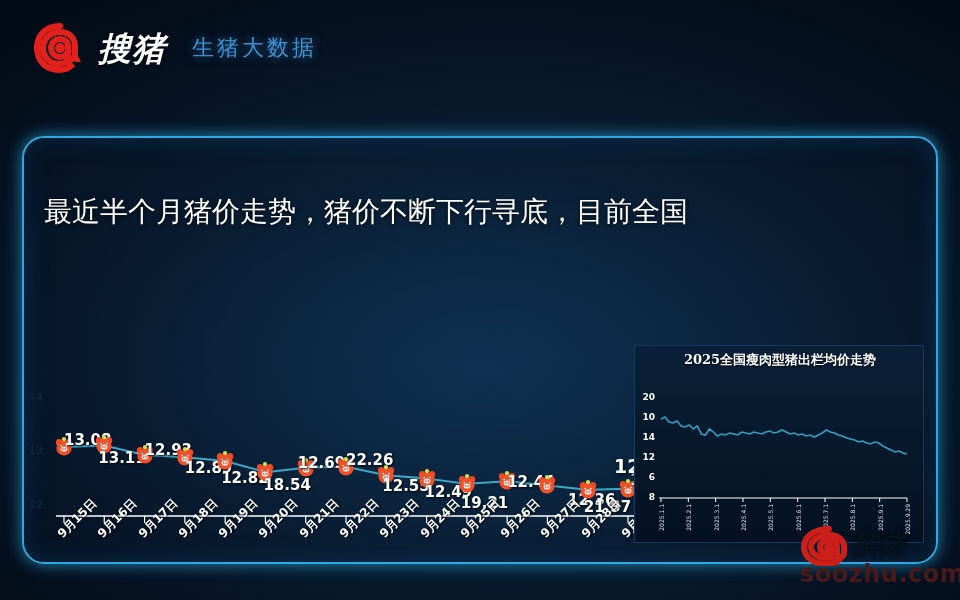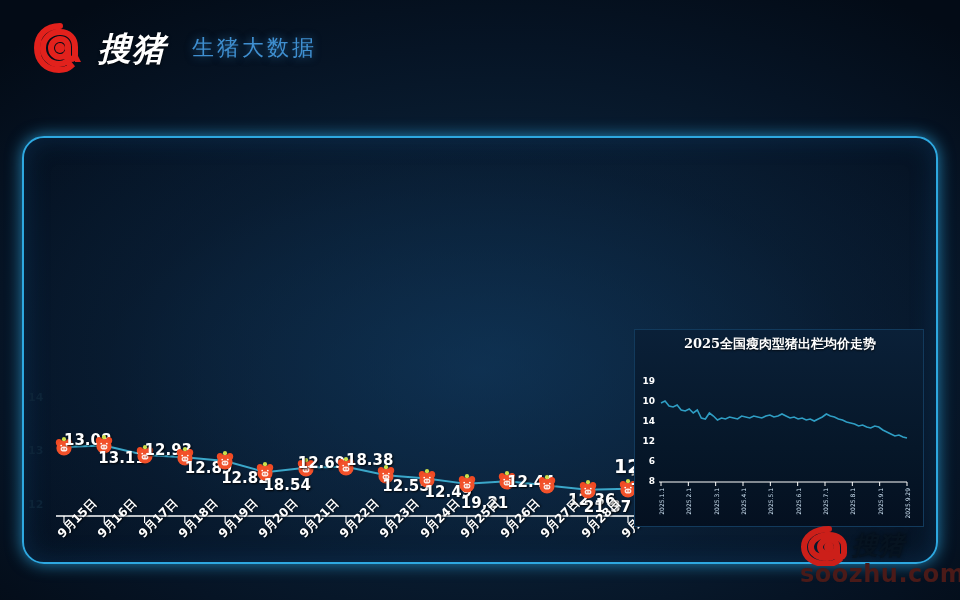--- a/index.html
+++ b/index.html
@@ -60,21 +60,21 @@
   .xlabel {
     position:absolute; font-family:"DejaVu Sans","Liberation Sans",sans-serif;
     font-size:12px; font-weight:bold; color:#ffffff; white-space:nowrap;
     transform-origin:left top; transform:rotate(-45deg);
     text-shadow:1px 1px 2px rgba(0,0,0,.85);
   }
   .pig { position:absolute; width:22px; height:22px; }
 
   
   .inset {
-    position:absolute; left:634px; top:329px; width:290px; height:198px;
+    position:absolute; left:634px; top:345px; width:290px; height:198px;
     background:linear-gradient(180deg,#0a2038 0%,#061729 60%,#041020 100%);
     border:1px solid #123a5c;
   }
   .inset-title {
     position:absolute; left:0; top:6px; width:290px; text-align:center;
     font-family:"DejaVu Serif","Liberation Serif",serif;
     font-size:13px; font-weight:bold; color:#ffffff; line-height:1.3;
     text-shadow:0 1px 2px rgba(0,0,0,.8);
   }
   .inset-ytick {
@@ -120,20 +120,21 @@
       </svg>
     </span>
     <span class="brand-cn">搜猪</span>
     <span class="brand-sub">生猪大数据</span>
   </div>
 </div>
 
 <div class="panel"></div>
 
 <div class="headline">
+  <div>最近半个月猪价走势，猪价不断下行寻底，目前全国</div>
 </div>
 
 <div class="chart">
   <svg id="main-svg" width="620" height="250">
       <path d="M28 176 L606 176" stroke="#ffffff" stroke-width="1.4" fill="none"></path>
       <path d="M36 176 L36 183" stroke="#ffffff" stroke-width="1.2"></path>
       <path d="M76.28571428571428 176 L76.28571428571428 183" stroke="#ffffff" stroke-width="1.2"></path>
       <path d="M116.57142857142857 176 L116.57142857142857 183" stroke="#ffffff" stroke-width="1.2"></path>
       <path d="M156.85714285714286 176 L156.85714285714286 183" stroke="#ffffff" stroke-width="1.2"></path>
       <path d="M197.14285714285714 176 L197.14285714285714 183" stroke="#ffffff" stroke-width="1.2"></path>
@@ -264,21 +265,21 @@
           <ellipse cx="16" cy="6.5" rx="3.2" ry="3.6" fill="#f04a23"></ellipse>
           <circle cx="11" cy="12" r="7.6" fill="#f2512a"></circle>
           <ellipse cx="11" cy="13" rx="3.4" ry="2.6" fill="#fdece6"></ellipse>
           <circle cx="9.8" cy="13" r=".8" fill="#d8381a"></circle>
           <circle cx="12.2" cy="13" r=".8" fill="#d8381a"></circle>
           <circle cx="8.2" cy="9.6" r=".9" fill="#fff"></circle>
           <circle cx="13.8" cy="9.6" r=".9" fill="#fff"></circle>
           <circle cx="11" cy="3.2" r="2.1" fill="#cfe04a"></circle>
         </svg>
       </span>
-      <div class="dlabel" style="left: 318px; top: 110.8px;">18.38</div>
+      <div class="dlabel" style="left: 318px; top: 110.8px;">22.26</div>
       <div class="xlabel" style="left: 308px; top: 190px;">9月22日</div>
       <span class="pig" style="left: 347.286px; top: 124.333px;">
         <svg width="22" height="22" viewBox="0 0 22 22">
           <ellipse cx="6" cy="6.5" rx="3.2" ry="3.6" fill="#f04a23"></ellipse>
           <ellipse cx="16" cy="6.5" rx="3.2" ry="3.6" fill="#f04a23"></ellipse>
           <circle cx="11" cy="12" r="7.6" fill="#f2512a"></circle>
           <ellipse cx="11" cy="13" rx="3.4" ry="2.6" fill="#fdece6"></ellipse>
           <circle cx="9.8" cy="13" r=".8" fill="#d8381a"></circle>
           <circle cx="12.2" cy="13" r=".8" fill="#d8381a"></circle>
           <circle cx="8.2" cy="9.6" r=".9" fill="#fff"></circle>
@@ -393,21 +394,21 @@
       <path d="M108 152 L108 156" stroke="#ffffff" stroke-width="1"></path>
       <path d="M135.33333333333331 152 L135.33333333333331 156" stroke="#ffffff" stroke-width="1"></path>
       <path d="M162.66666666666666 152 L162.66666666666666 156" stroke="#ffffff" stroke-width="1"></path>
       <path d="M190 152 L190 156" stroke="#ffffff" stroke-width="1"></path>
       <path d="M217.33333333333334 152 L217.33333333333334 156" stroke="#ffffff" stroke-width="1"></path>
       <path d="M244.66666666666666 152 L244.66666666666666 156" stroke="#ffffff" stroke-width="1"></path>
       <path d="M272 152 L272 156" stroke="#ffffff" stroke-width="1"></path>
       <path d="M26 73 L30.0327868852459 70.99999999999999 L34.0655737704918 76 L38.09836065573771 77 L42.131147540983605 75.00000000000001 L46.16393442622951 80.00000000000001 L50.196721311475414 81 L54.22950819672131 78.99999999999999 L58.26229508196721 83 L62.295081967213115 80.00000000000001 L66.32786885245902 88 L70.36065573770492 89 L74.39344262295083 83 L78.42622950819671 86 L82.45901639344262 90 L86.49180327868852 88 L90.52459016393442 89 L94.55737704918033 87 L98.59016393442623 88 L102.62295081967213 89 L106.65573770491804 86 L110.68852459016394 87 L114.72131147540983 88 L118.75409836065573 86 L122.78688524590164 87 L126.81967213114754 88 L130.85245901639342 86 L134.88524590163934 85.00000000000001 L138.91803278688525 87 L142.95081967213116 86 L146.98360655737704 83.99999999999999 L151.01639344262296 86 L155.04918032786884 88 L159.08196721311475 87 L163.11475409836066 89 L167.14754098360655 88 L171.18032786885246 90 L175.21311475409837 89 L179.24590163934425 91 L183.27868852459017 89 L187.31147540983608 87 L191.34426229508196 83.99999999999999 L195.37704918032787 86 L199.40983606557376 87 L203.44262295081967 89 L207.47540983606558 90 L211.50819672131146 92 L215.54098360655738 93 L219.5737704918033 94 L223.60655737704917 96 L227.63934426229508 95 L231.672131147541 97 L235.70491803278688 98 L239.7377049180328 96 L243.7704918032787 97 L247.80327868852459 100 L251.8360655737705 102 L255.86885245901638 104 L259.9016393442623 106 L263.9344262295082 105 L267.9672131147541 107 L272 108" fill="none" stroke="#2f9ec4" stroke-width="1.6"></path>
     </svg>
   <div id="inset-overlay">
-      <div class="inset-ytick" style="left: 2px; top: 46px;">19</div>
+      <div class="inset-ytick" style="left: 2px; top: 46px;">20</div>
       <div class="inset-ytick" style="left: 2px; top: 66px;">10</div>
       <div class="inset-ytick" style="left: 2px; top: 86px;">14</div>
       <div class="inset-ytick" style="left: 2px; top: 106px;">12</div>
       <div class="inset-ytick" style="left: 2px; top: 126px;">6</div>
       <div class="inset-ytick" style="left: 2px; top: 146px;">8</div>
       <div class="inset-xtick" style="left: 23px; top: 158px;">2025.1.1</div>
       <div class="inset-xtick" style="left: 50.3333px; top: 158px;">2025.2.1</div>
       <div class="inset-xtick" style="left: 77.6667px; top: 158px;">2025.3.1</div>
       <div class="inset-xtick" style="left: 105px; top: 158px;">2025.4.1</div>
       <div class="inset-xtick" style="left: 132.333px; top: 158px;">2025.5.1</div>

